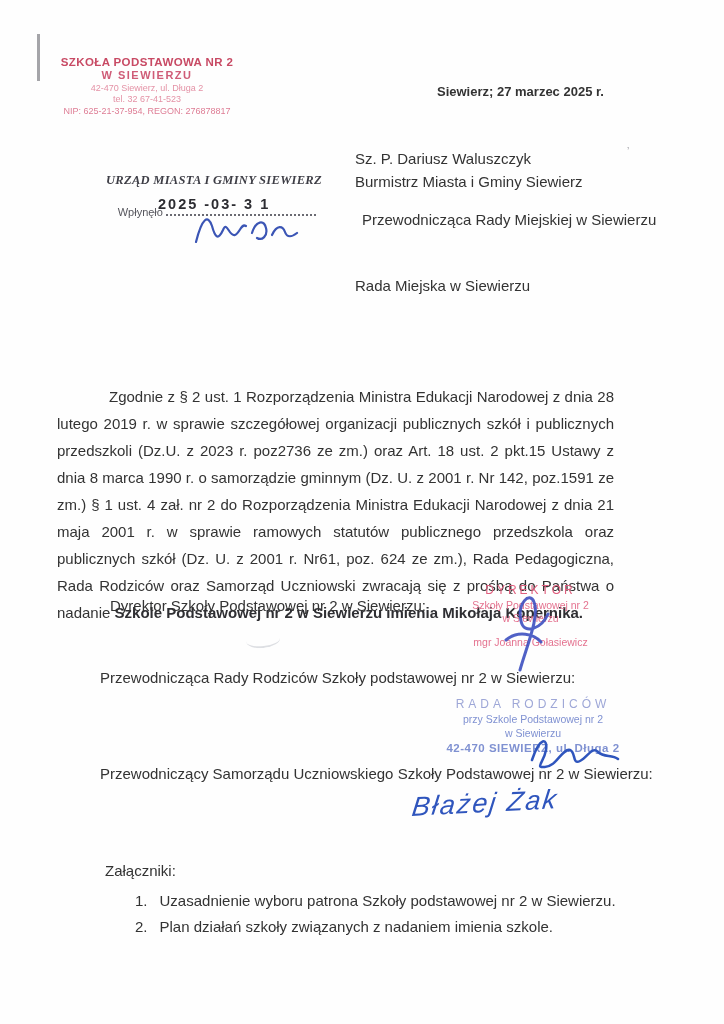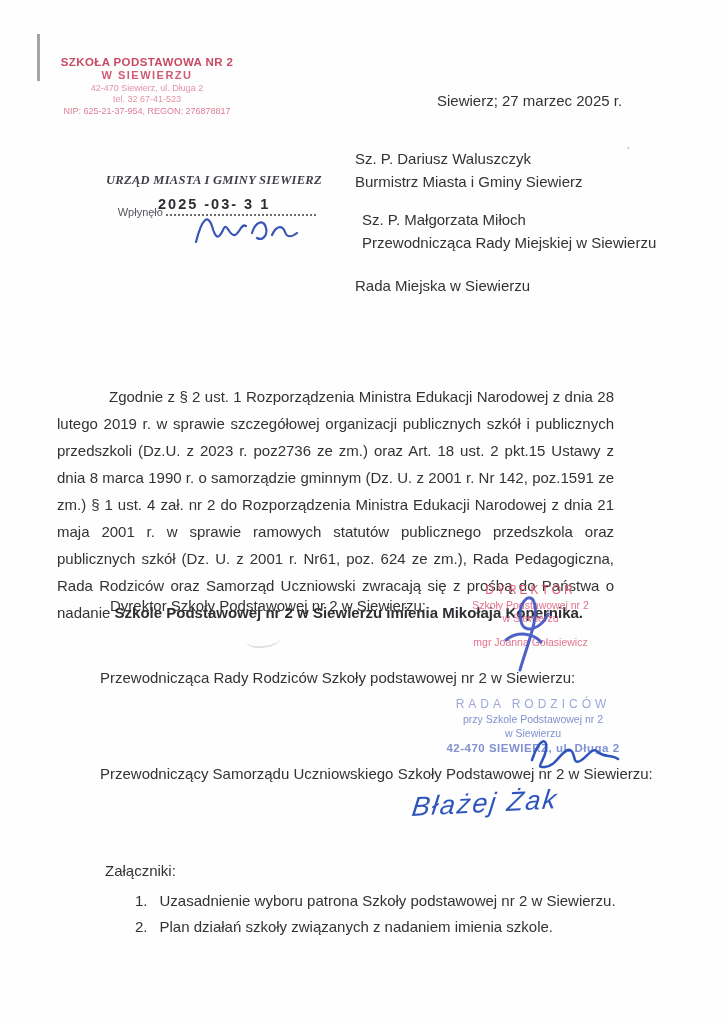--- a/index.html
+++ b/index.html
@@ -13,21 +13,21 @@
   .smudge{left:246px;top:632px;width:34px;height:14px;border-bottom:2px solid #c3c6cd;border-radius:50%;opacity:.55;transform:rotate(-6deg);}
   .speck{left:627px;top:146px;width:4px;height:6px;color:#9a9aa0;font-size:10px;}
 
   
   .school-stamp{left:58px;top:55px;width:178px;text-align:center;line-height:1.25;}
   .school-stamp .l1{color:#c84a64;font-weight:bold;font-size:11.5px;letter-spacing:.4px;}
   .school-stamp .l2{color:#cf5c77;font-weight:bold;font-size:11px;letter-spacing:1.5px;}
   .school-stamp .l3,.school-stamp .l4{color:#e492a6;font-size:9px;}
   .school-stamp .l5{color:#de7d95;font-size:9px;}
 
-  .date-line{left:437px;top:92px;font-size:15px;color:#333;}
+  .date-line{left:437px;top:84px;font-size:13px;color:#333;font-weight:bold;}
 
   
   .intake{left:106px;top:173px;width:210px;color:#46464e;}
   .intake .office{font-family:"Liberation Serif",serif;font-weight:bold;font-size:12.5px;letter-spacing:.3px;color:#3e3e46;white-space:nowrap;font-style:italic;}
   .intake .row{position:relative;margin-top:14px;font-size:11px;color:#55555c;text-align:right;}
   .intake .dots{display:inline-block;border-bottom:2px dotted #6a6a72;height:12px;}
   .intake .rdate{position:absolute;left:52px;top:-6px;font-weight:bold;font-size:14.5px;letter-spacing:2px;color:#2c2c31;white-space:nowrap;}
   .sig-ldz{left:186px;top:210px;}
 
   
@@ -100,21 +100,20 @@
 
   <svg class="abs sig-ldz" width="118" height="42" viewBox="0 0 118 42">
     <path d="M10 32 C 16 8, 22 4, 26 16 C 29 27, 32 31, 37 20 C 41 10, 43 27, 49 25 C 54 23, 55 13, 60 16 M 66 23 C 70 10, 78 10, 80 18 C 82 26, 76 31, 71 28 M 86 25 C 91 14, 97 16, 99 22 C 101 28, 106 27, 111 23" fill="none" stroke="#3b55b5" stroke-width="2.2" stroke-linecap="round"></path>
   </svg>
 
   <div class="abs recip recip-1">
     <div>Sz. P. Dariusz Waluszczyk</div>
     <div>Burmistrz Miasta i Gminy Siewierz</div>
   </div>
   <div class="abs recip recip-2">
-    <div>Sz. P. Małgorzata Miłoch</div>
     <div>Przewodnicząca Rady Miejskiej w Siewierzu</div>
   </div>
   <div class="abs recip recip-3">
     <div>Rada Miejska w Siewierzu</div>
   </div>
 
 
   <div class="abs body-par"><span>Zgodnie z § 2 ust. 1 Rozporządzenia Ministra Edukacji Narodowej z dnia 28 lutego 2019 r. w sprawie szczegółowej organizacji publicznych szkół i publicznych przedszkoli (Dz.U. z 2023 r. poz2736 ze zm.) oraz Art. 18 ust. 2 pkt.15 Ustawy z dnia 8 marca 1990 r. o samorządzie gminnym (Dz. U. z 2001 r. Nr 142, poz.1591 ze zm.) § 1 ust. 4 zał. nr 2 do Rozporządzenia Ministra Edukacji Narodowej z dnia 21 maja 2001 r. w sprawie ramowych statutów publicznego przedszkola oraz publicznych szkół (Dz. U. z 2001 r. Nr61, poz. 624 ze zm.), Rada Pedagogiczna, Rada Rodziców oraz Samorząd Uczniowski zwracają się z prośbą do Państwa o nadanie </span><span class="bold">Szkole Podstawowej nr 2 w Siewierzu imienia Mikołaja Kopernika.</span></div>
 
   <div class="abs sig-label lbl-director">Dyrektor Szkoły Podstawowej nr 2 w Siewierzu:</div>

